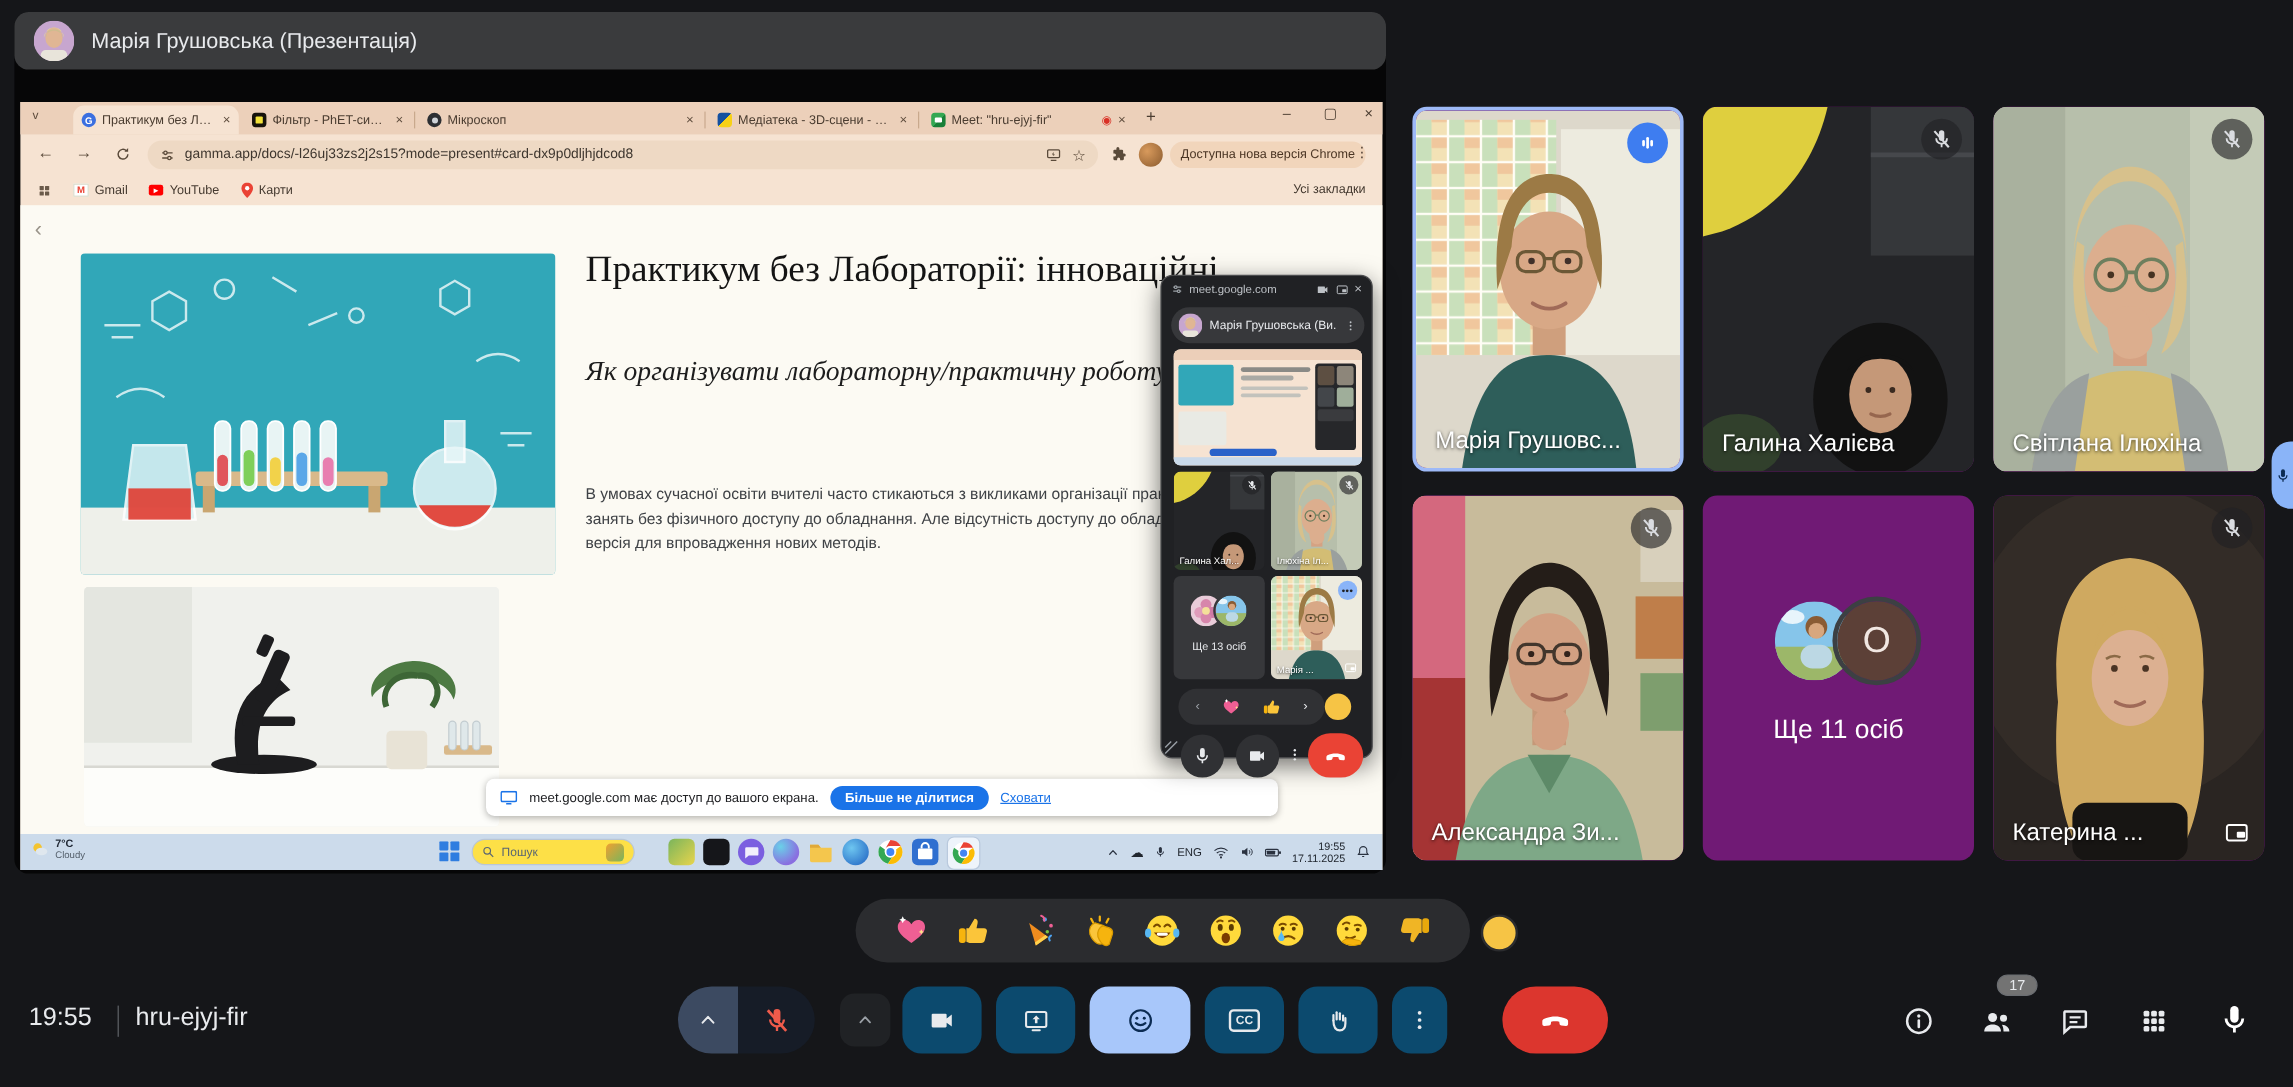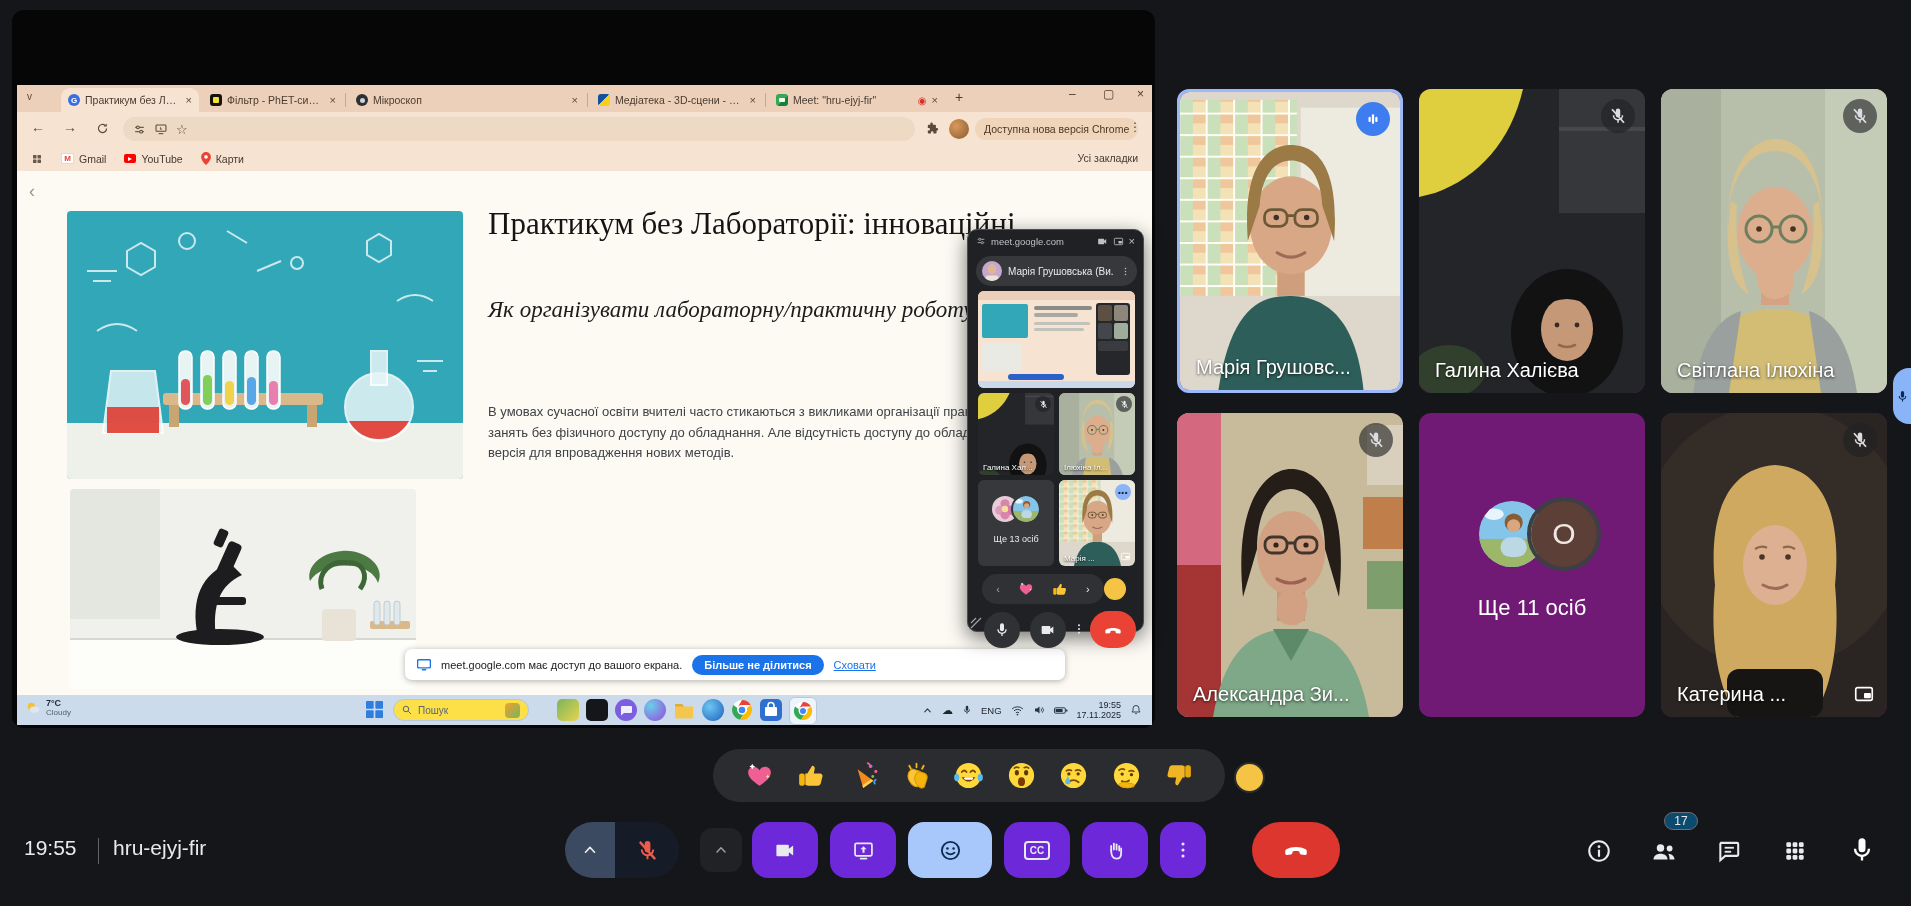--- a/index.html
+++ b/index.html
@@ -44,26 +44,26 @@
   .pip-title{left:0;top:0;width:100%;height:22px;display:flex;align-items:center;gap:5px;padding:0 8px;box-sizing:border-box;color:#bdc1c6;font-size:9.5px}
   .pip-pill{left:8px;top:26px;width:161px;height:30px;border-radius:15px;background:#37383b;display:flex;align-items:center;gap:6px;padding:0 6px;box-sizing:border-box;color:#e8eaed;font-size:10px}
   .pip-thumb{border-radius:6px;overflow:hidden}
   .pip-name{position:absolute;left:5px;bottom:3px;font-size:8px;color:#fff;text-shadow:0 1px 2px rgba(0,0,0,.8);white-space:nowrap}
   .mutedot{position:absolute;border-radius:50%;background:rgba(32,33,36,.62);display:flex;align-items:center;justify-content:center}
   
   .tile{border-radius:12px;overflow:hidden;background:#701a75}
   .tile .nm{position:absolute;left:16px;bottom:11px;color:#fff;font-size:20px;font-weight:500;text-shadow:0 1px 3px rgba(0,0,0,.75);white-space:nowrap}
   .vid{width:100%;height:100%}
   
-  .ctl{position:absolute;top:822px;height:56px;border-radius:16px;background:#6d28d9;display:flex;align-items:center;justify-content:center}
+  .ctl{position:absolute;top:822px;height:56px;border-radius:16px;background:#0c4a6e;display:flex;align-items:center;justify-content:center}
   .reactbar{left:713px;top:749px;width:512px;height:53px;border-radius:27px;background:#2b2c2f;display:flex;align-items:center;justify-content:space-around;padding:0 20px;box-sizing:border-box}
   .rx{width:33px;height:33px}
   .rbtn{color:#e8eaed}
   .time-code{color:#e8eaed;font-size:21px}
-  .badge17{left:1664px;top:812px;min-width:20px;padding:1px 6px;background:#0c4a6e;border:1px solid #6b6e72;border-radius:10px;color:#e8eaed;font-size:12px;text-align:center}
+  .badge17{left:1664px;top:812px;min-width:20px;padding:1px 6px;background:#737373;border:1px solid #6b6e72;border-radius:10px;color:#e8eaed;font-size:12px;text-align:center}
 </style>
 </head>
 <body>
 
 <svg width="0" height="0" style="position:absolute" xmlns="http://www.w3.org/2000/svg" aria-hidden="true">
 <defs>
 <pattern id="pt" width="14" height="11" patternUnits="userSpaceOnUse">
   <rect width="14" height="11" fill="#f3e2b6"></rect>
         <rect width="7" height="11" fill="#c9e0bb"></rect>
   <rect x="7" width="7" height="5" fill="#f0c79d"></rect>
@@ -322,20 +322,28 @@
 <symbol id="sc-maria-av" viewBox="0 0 40 40" preserveAspectRatio="xMidYMid slice">
   <rect width="40" height="40" fill="#c7a6cf"></rect>
   <path d="M10 17 C10 6 30 6 30 17 L27 10 C24 6 16 6 13 10 Z" fill="#ded0a2"></path>
   <ellipse cx="20" cy="17" rx="8.5" ry="10" fill="#e0b694"></ellipse>
   <path d="M12 17 C12 8 28 8 28 17 L26 11 C23 8 17 8 14 11 Z" fill="#cdbd8e"></path>
   <rect x="7" y="29" width="26" height="11" rx="5" fill="#e8e4da"></rect>
 </symbol>
 </svg>
 
 <div class="abs share-tile">
+  <div class="abs banner">
+    <span class="av">
+        <svg class="vid" viewBox="0 0 40 40">
+          <use href="#sc-maria-av"></use>
+        </svg>
+      </span>
+    <span class="name">Марія Грушовська (Презентація)</span>
+  </div>
 
   <div class="abs browser">
 
     <div class="tabstrip">
       <span class="abs" style="left:10px;top:6px;font-size:10px;color:#5d4b3c">v</span>
       <div class="tab active" style="left:44px;width:138px">
         <span class="fav" style="background:#3b6fe0;border-radius:50%">G</span>
         <span class="ttl">Практикум без Лабораторії: ін</span>
         <span class="x">×</span>
       </div>
@@ -385,20 +393,21 @@
         </span>
       <div class="addr">
         <svg width="13" height="13" viewBox="0 0 24 24" style="color:#5a4a3a;flex:0 0 auto">
             <g fill="none" stroke="currentColor" stroke-width="2">
               <line x1="4" y1="8" x2="20" y2="8"></line>
               <line x1="4" y1="16" x2="20" y2="16"></line>
               <circle cx="9" cy="8" r="2.6" fill="#eed9c4"></circle>
               <circle cx="15" cy="16" r="2.6" fill="#eed9c4"></circle>
             </g>
           </svg>
+        <span class="url">gamma.app/docs/-l26uj33zs2j2s15?mode=present#card-dx9p0dljhjdcod8</span>
         <svg width="14" height="14" viewBox="0 0 24 24" style="color:#5a4a3a;flex:0 0 auto">
             <g fill="none" stroke="currentColor" stroke-width="1.8">
               <rect x="3.5" y="5" width="17" height="11" rx="1.5"></rect>
               <path d="M8 20h8"></path>
             </g>
             <path fill="currentColor" d="M12 8v4.5l-2-1.6M12 12.5l2-1.6-2 1.6z"></path>
             <path fill="currentColor" d="M12 13.5l2.2-1.9h-4.4z"></path>
           </svg>
         <span style="font-size:13px;color:#5a4a3a;flex:0 0 auto">☆</span>
       </div>

